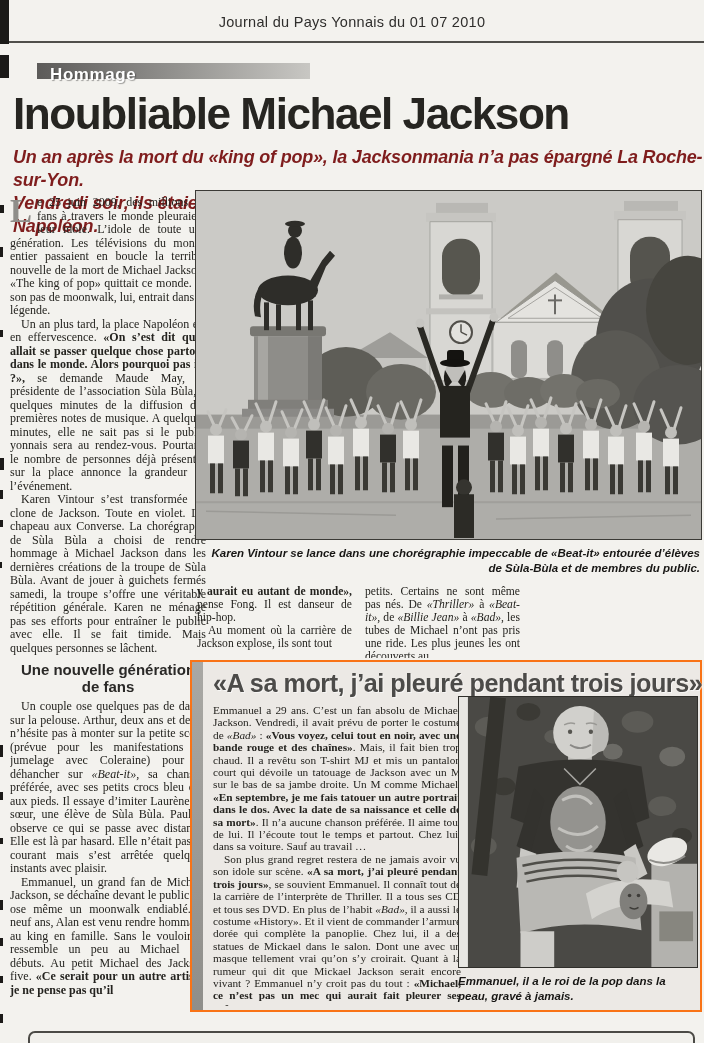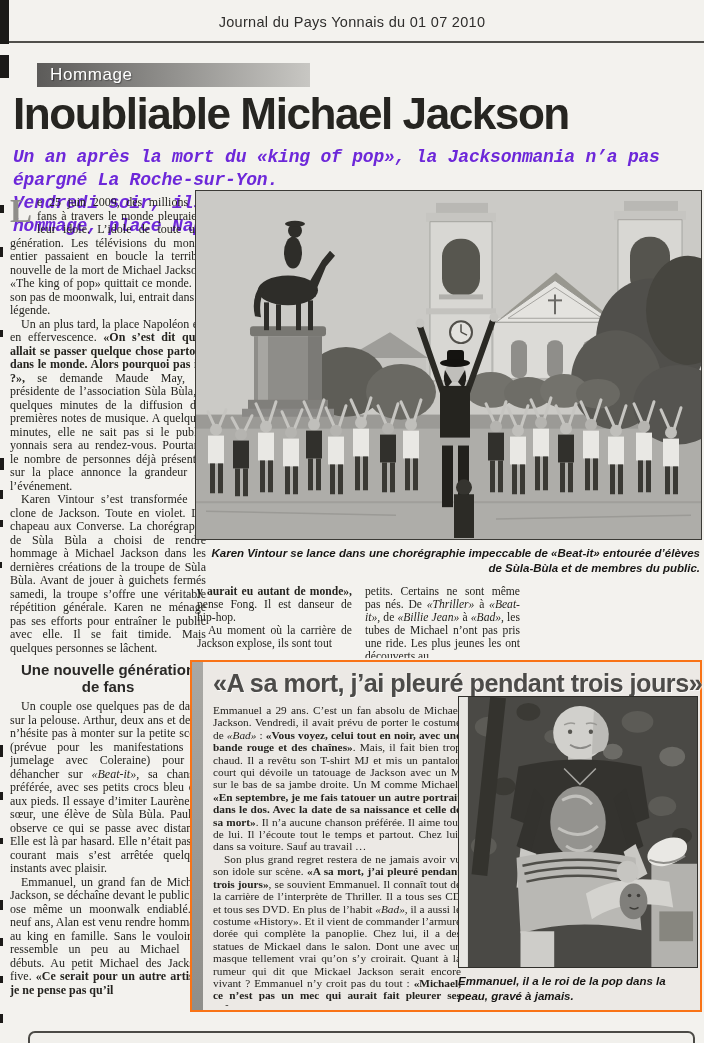--- a/index.html
+++ b/index.html
@@ -30,35 +30,35 @@
   .mk13{left:0;top:976px;width:3px;height:7px;}
   .mk14{left:0;top:1014px;width:3px;height:9px;}
   
   .masthead{
     position:absolute;top:14px;left:0;right:0;text-align:center;
     font-family:"Liberation Sans",sans-serif;font-size:14.5px;color:#2f2e2c;letter-spacing:.3px;
   }
   .mast-rule{position:absolute;left:9px;right:0;top:41px;height:2px;background:#504f4b;}
   
   .kicker{
-    position:absolute;left:37px;top:63px;width:273px;height:24px;line-height:24px;
+    position:absolute;left:37px;top:63px;width:273px;height:16px;line-height:24px;
     background:linear-gradient(90deg,var(--kicker_band_dark,#5c5b59),var(--kicker_band_light,#c8c7c3));
-    color:#fff;font-family:"Liberation Sans",sans-serif;font-weight:normal;font-size:17px;
+    color:#fff;font-family:"Liberation Sans",sans-serif;font-weight:bold;font-size:17px;
     padding-left:13px;letter-spacing:.6px;box-sizing:border-box;text-shadow:1px 1px 1px rgba(0,0,0,.35);
   }
   
   .headline{
     position:absolute;left:13px;top:88px;margin:0;white-space:nowrap;
     font-family:"Liberation Sans",sans-serif;font-weight:bold;font-size:45px;color:#262521;
     letter-spacing:-1.5px;transform:scaleX(.98);transform-origin:left top;
   }
   .standfirst{
     position:absolute;left:13px;top:146px;width:690px;margin:0;
-    font-family:Liberation Mono, monospace;font-style:italic;font-weight:600;
-    font-size:18px;line-height:23px;color:#6d28d9;letter-spacing:-.2px;
+    font-family:Liberation Sans, sans-serif;font-style:italic;font-weight:600;
+    font-size:18px;line-height:23px;color:#7f1d1d;letter-spacing:-.2px;
   }
   .standfirst span{display:block;}
   
   .col1{
     position:absolute;left:10px;top:196px;width:196px;height:832px;overflow:hidden;
     font-size:12px;line-height:13.5px;text-align:justify;
   }
   .para{margin:0;}
   .para.indent{text-indent:11px;}
   .para .b{font-weight:bold;}

